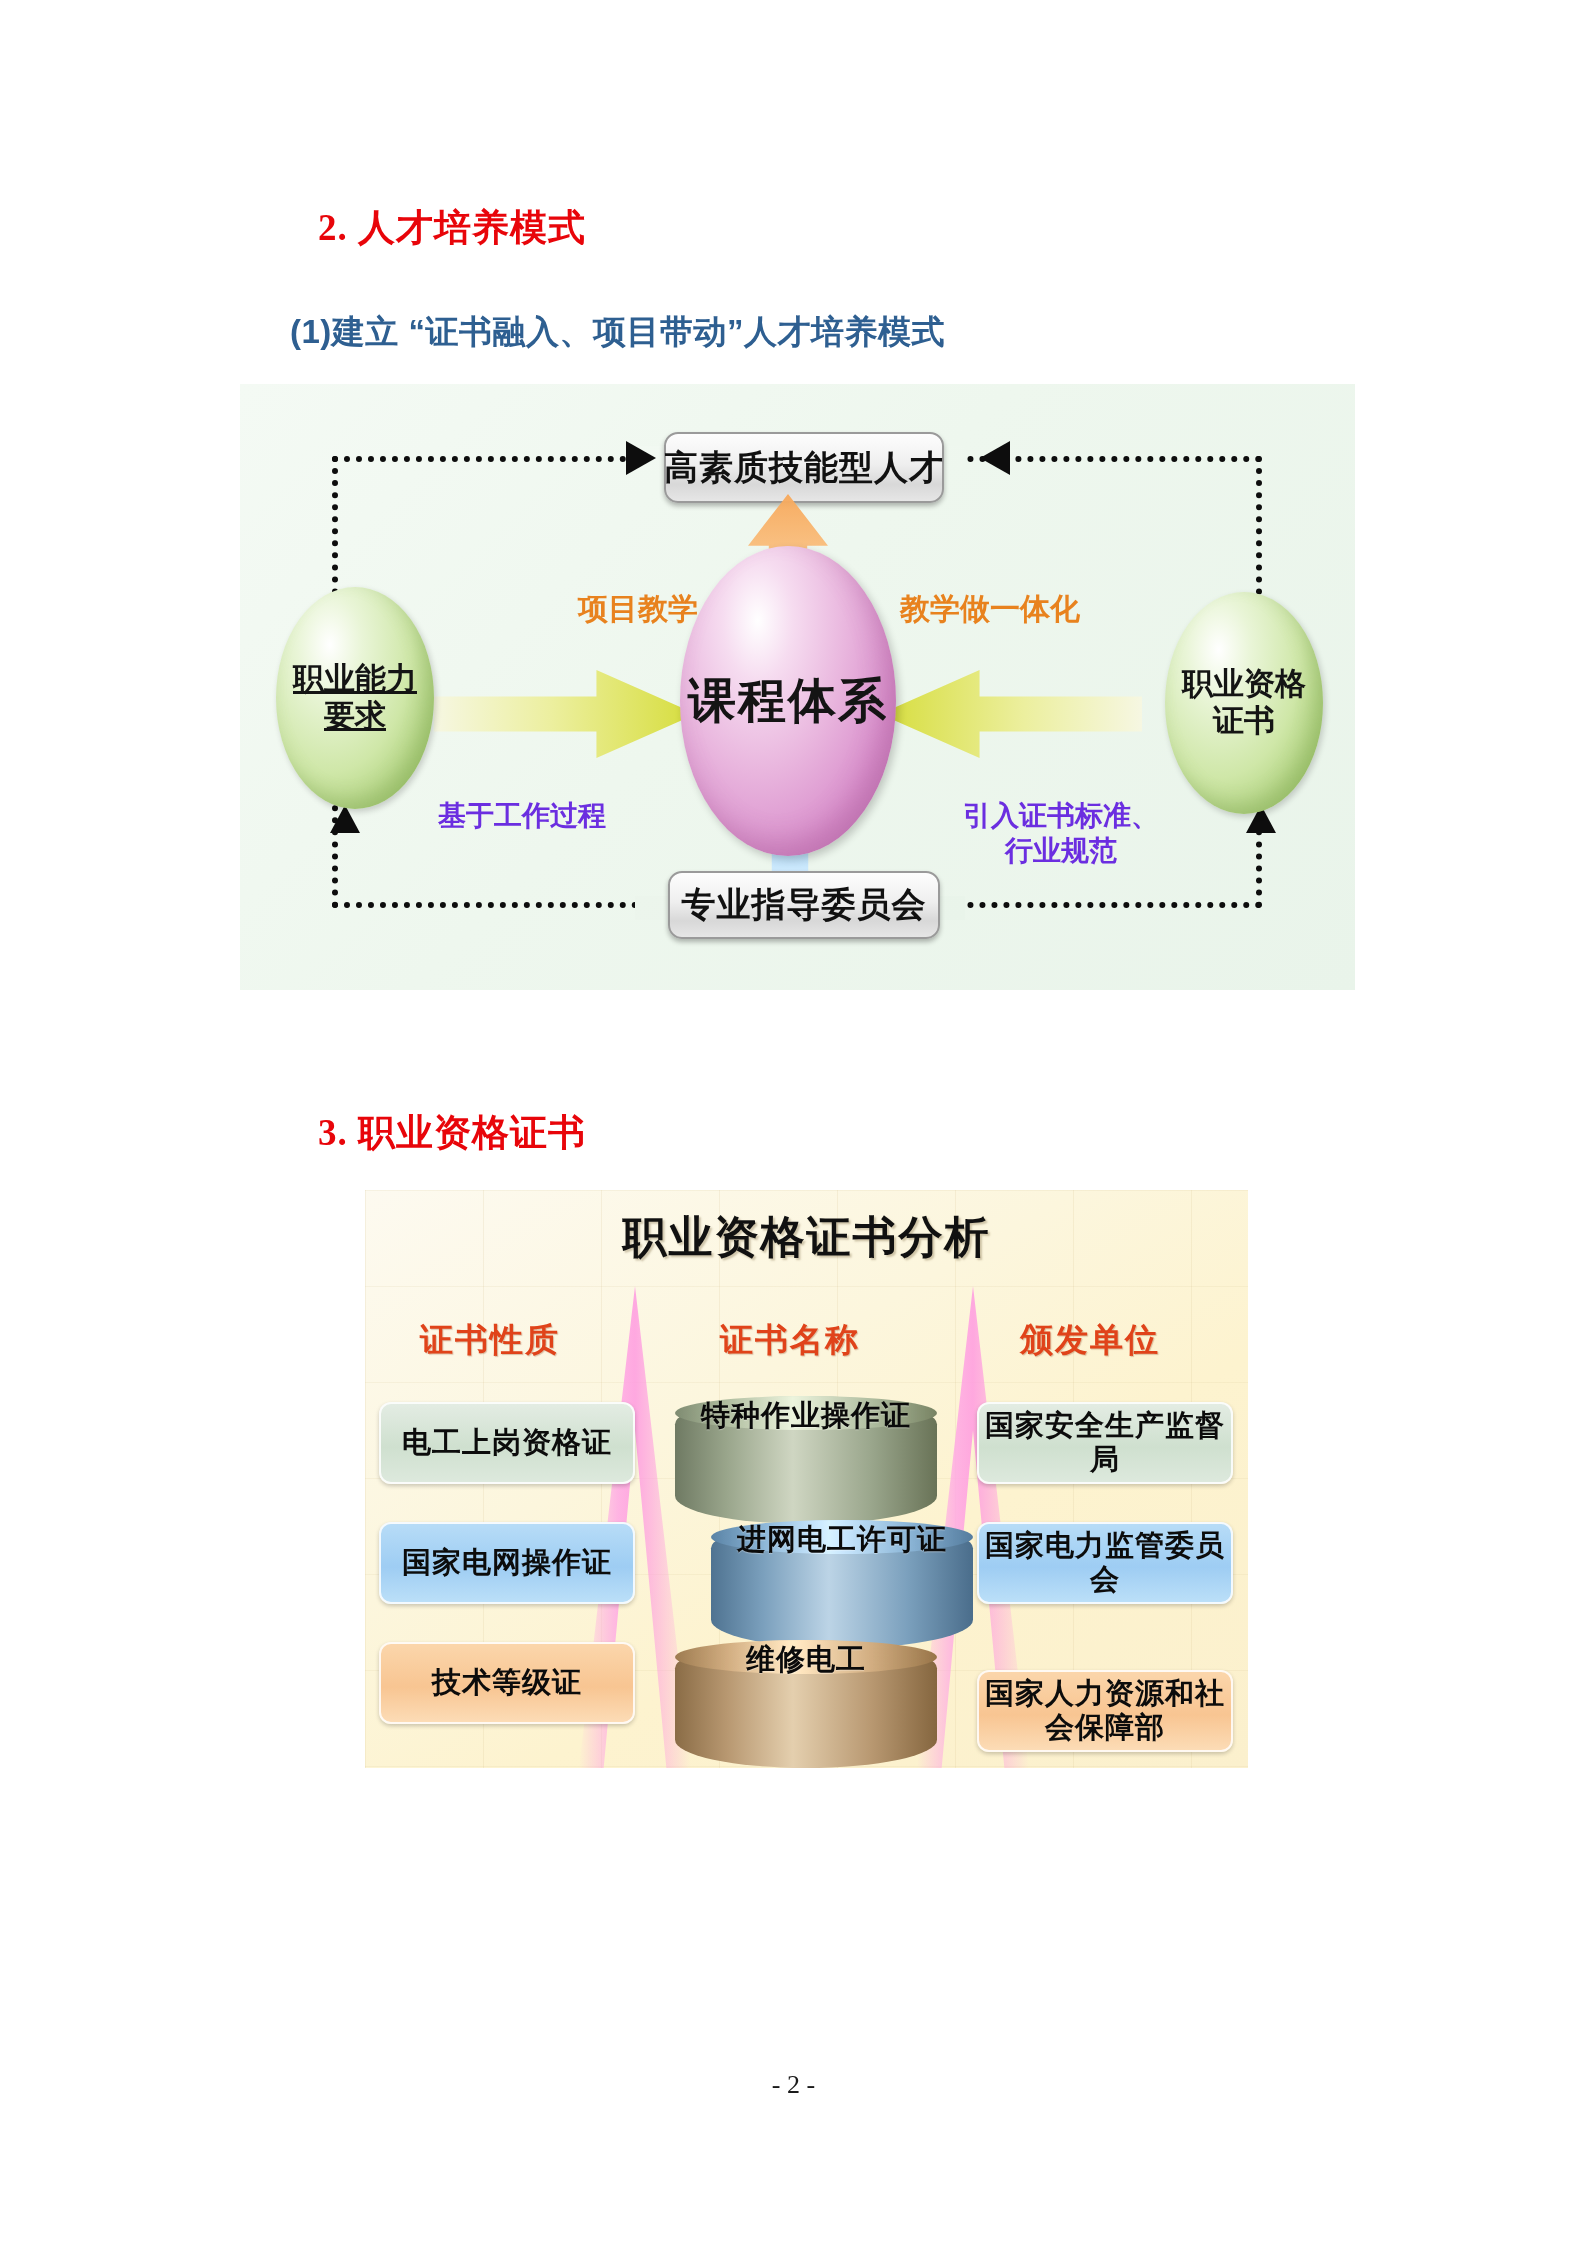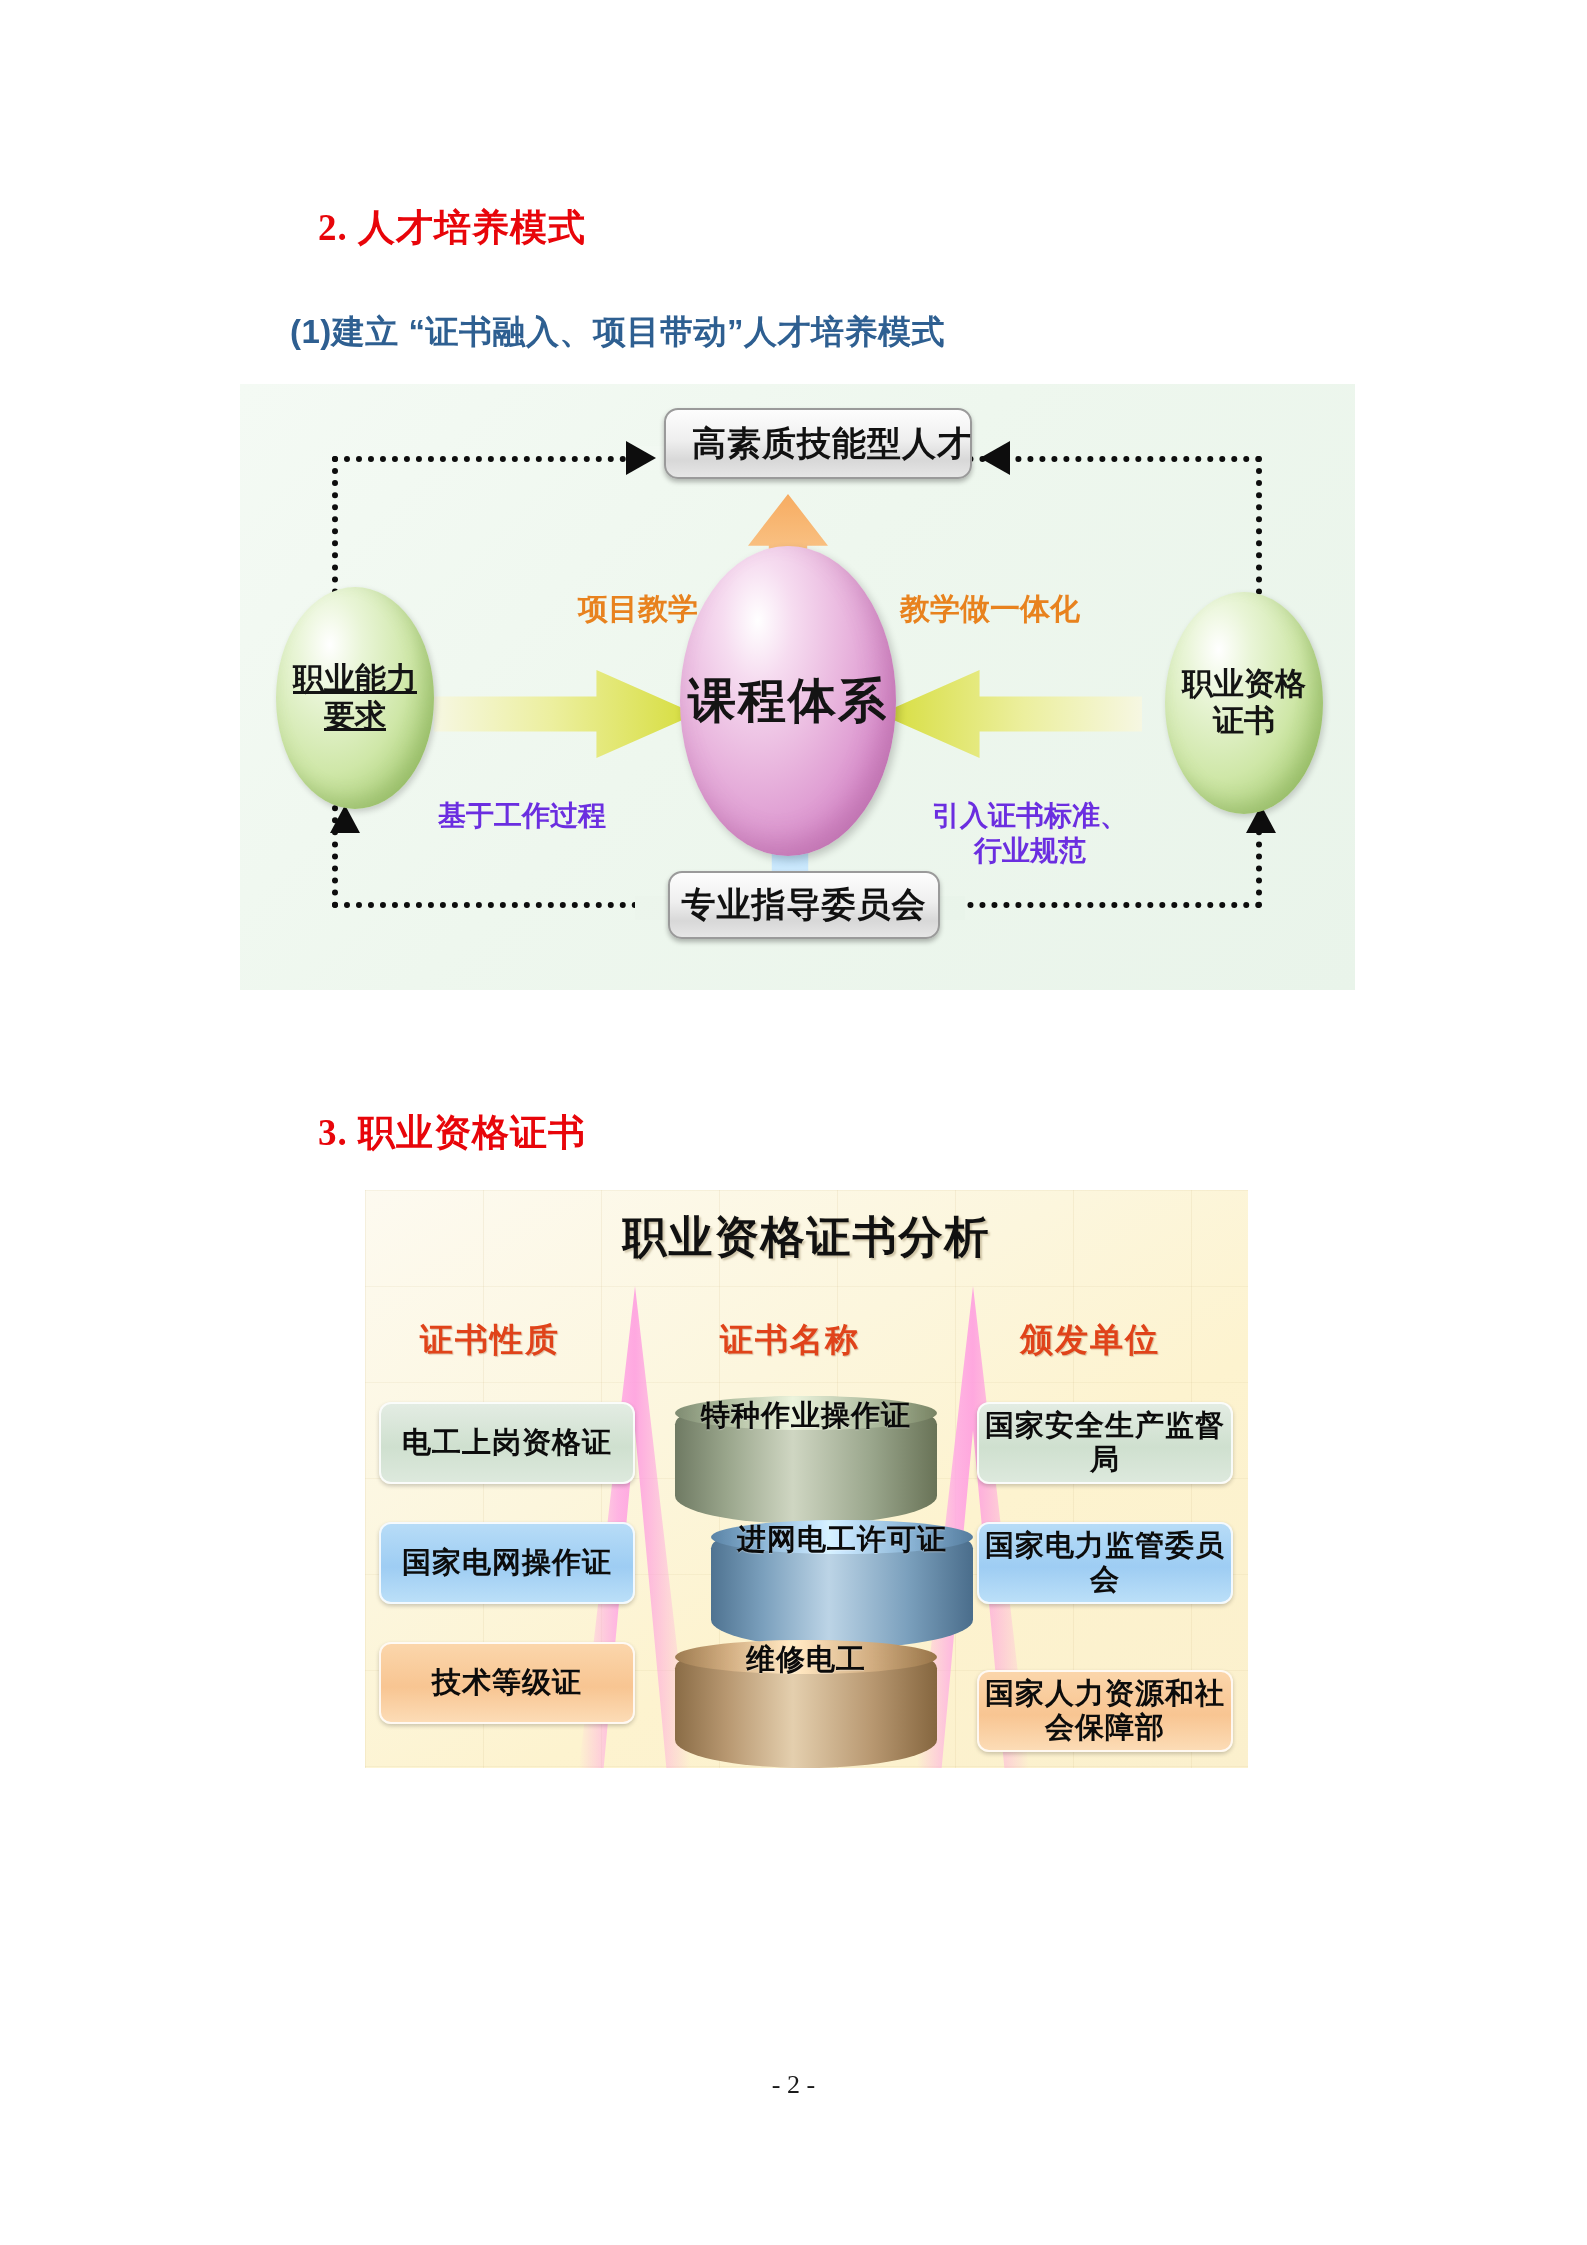--- a/index.html
+++ b/index.html
@@ -88,21 +88,21 @@
     display: flex;
     align-items: center;
     justify-content: center;
     color: #111;
     font-family: "Liberation Serif", "DejaVu Serif", serif;
     font-weight: bold;
     font-size: 34px;
     letter-spacing: 1px;
     white-space: nowrap;
   }
-  #box-top    { left: 424px; top: 24px;  width: 276px; height: 67px; padding-left: 28px; }
+  #box-top    { left: 424px; top: 48px;  width: 276px; height: 67px; }
   #box-bottom { left: 428px; top: 487px; width: 268px; height: 64px; }
 
   
   .arrowhead {
     position: absolute;
     width: 0; height: 0;
   }
   .ah-right { border-top: 17px solid transparent; border-bottom: 17px solid transparent; border-left: 30px solid #0d0d0d; }
   .ah-left  { border-top: 17px solid transparent; border-bottom: 17px solid transparent; border-right: 30px solid #0d0d0d; }
   .ah-up    { border-left: 15px solid transparent; border-right: 15px solid transparent; border-bottom: 28px solid #0d0d0d; }
@@ -195,21 +195,21 @@
     color: #6b2ee0;
     font-family: "Liberation Serif", "DejaVu Serif", serif;
     font-weight: bold;
     font-size: 28px;
     white-space: nowrap;
     text-align: center;
     line-height: 1.25;
     margin-top: 44px;
   }
   #lbl-process { left: 198px; top: 370px; }
-  #lbl-std     { left: 692px; top: 370px; }
+  #lbl-std     { left: 723px; top: 370px; }
 
   
   #fig-cert {
     position: absolute;
     left: 365px;
     top: 1190px;
     width: 883px;
     height: 578px;
     background: linear-gradient(150deg,#fdfaf0 0%, #fcf6dd 38%, #fdf3cf 62%, #fbf0cd 100%);
     overflow: hidden;

